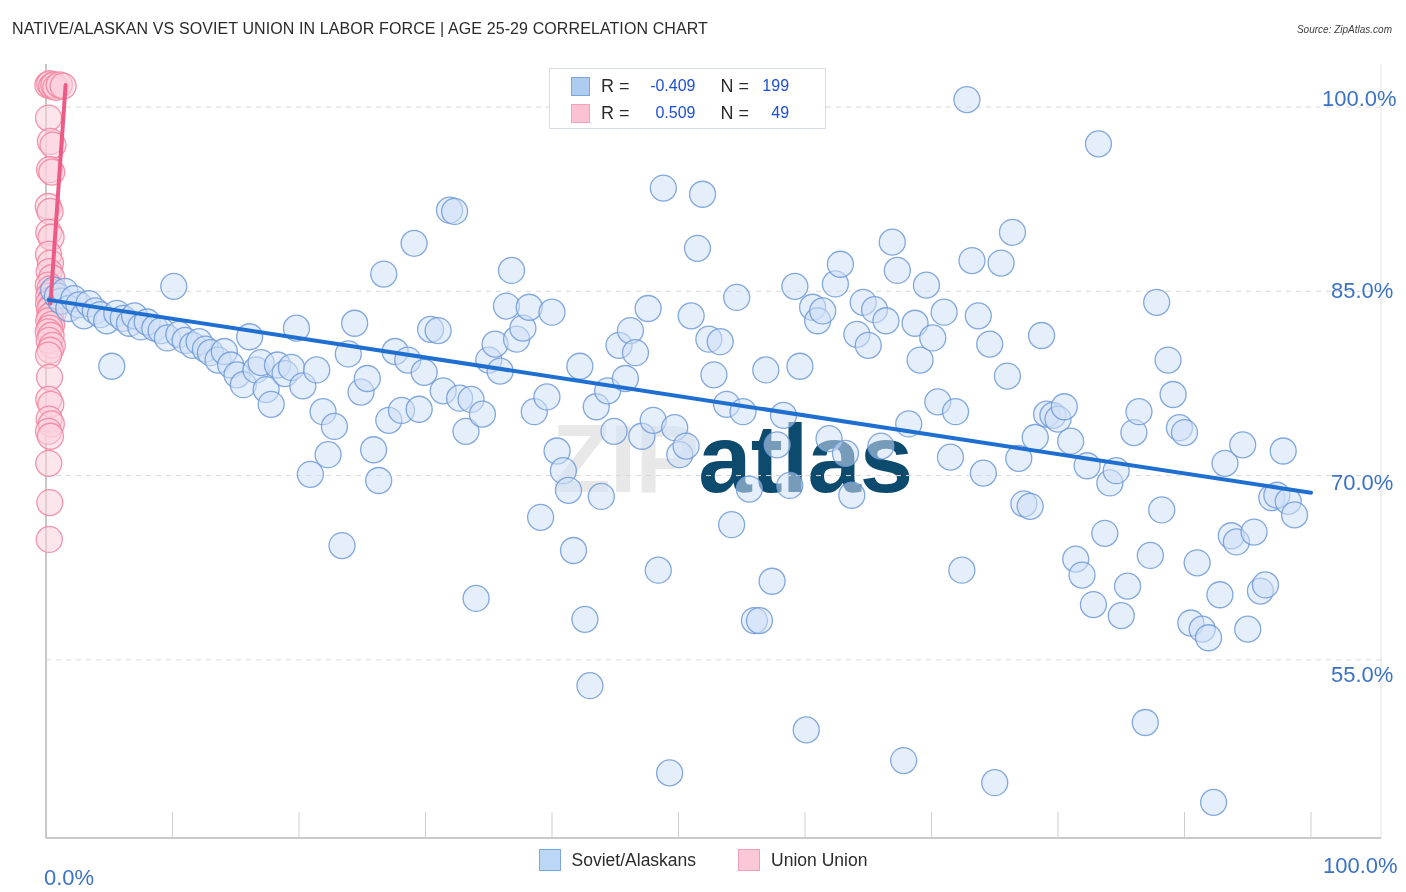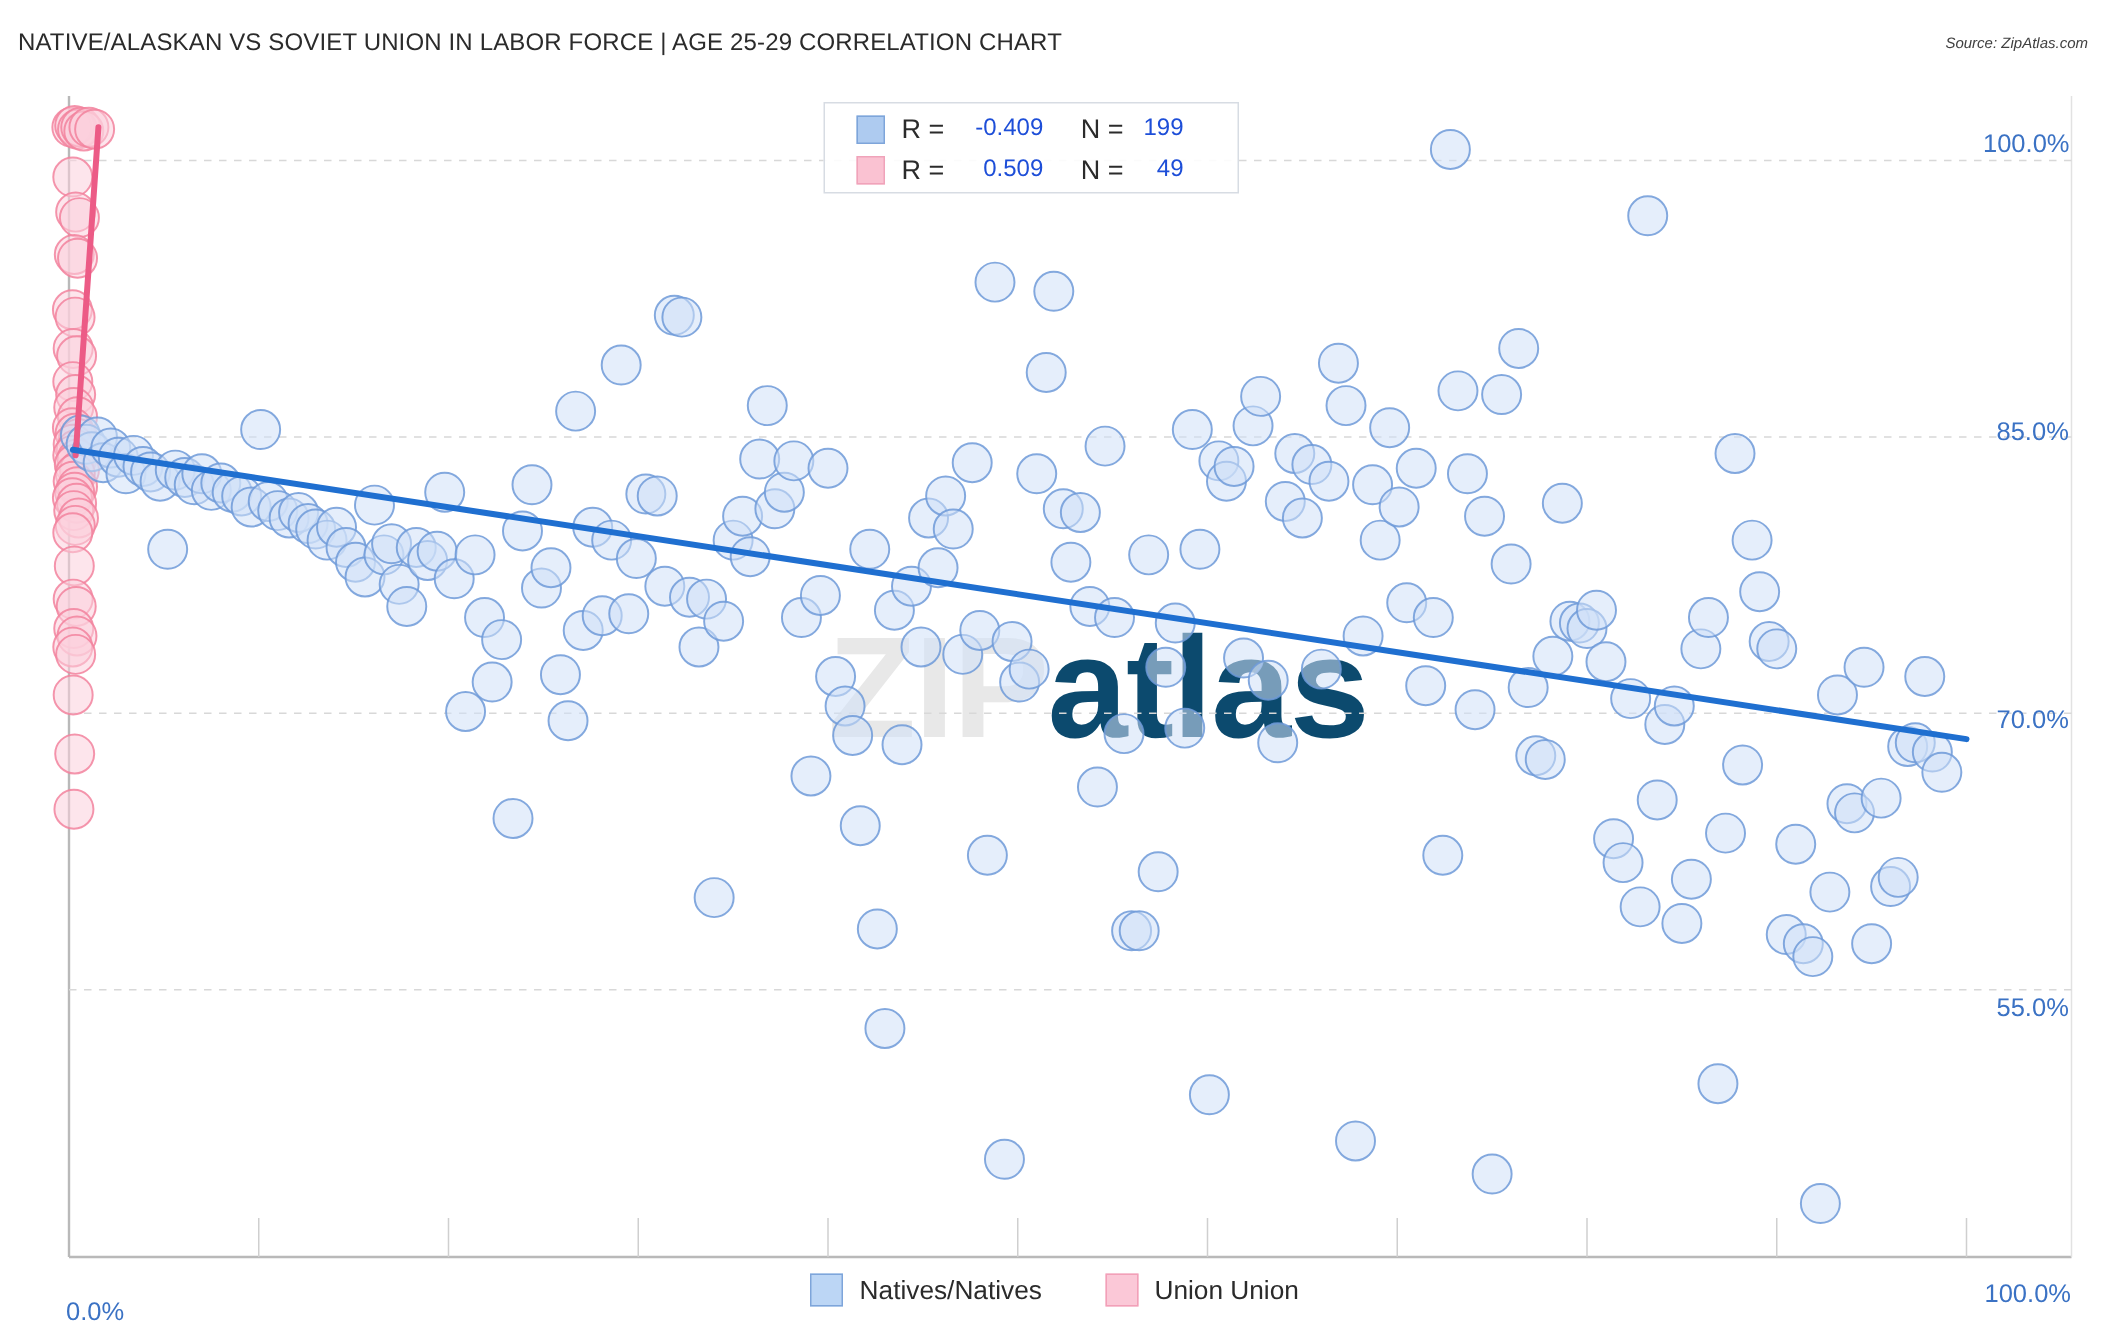--- a/index.html
+++ b/index.html
@@ -37,21 +37,21 @@
     font-style: italic;
     color: #404040;
     white-space: nowrap;
   }
   #plot-svg {
     position: absolute;
     left: 0; top: 0;
   }
   .axis-label {
     position: absolute;
-    font-size: 17px;
+    font-size: 22px;
     color: #3b72c4;
     white-space: nowrap;
   }
   .ylab-100 { left: 1322px; top: 86px; }
   .ylab-85  { left: 1331px; top: 278px; }
   .ylab-70  { left: 1331px; top: 470px; }
   .ylab-55  { left: 1331px; top: 662px; }
   .xlab-0   { left: 44px;  top: 865px; }
   .xlab-100 { left: 1323px; top: 853px; }
 
@@ -464,21 +464,21 @@
       <span class="stat-val w-r">0.509</span>
       <span class="stat-gap"></span>
       <span class="stat-txt">N =</span>
       <span class="stat-val w-n">49</span>
     </div>
   </div>
 
   <div class="footer-legend">
     <div class="fl-item">
       <span class="fl-swatch blue"></span>
-      <span class="fl-label">Natives/Natives</span>
+      <span class="fl-label">Soviet/Alaskans</span>
     </div>
     <div class="fl-item">
       <span class="fl-swatch pink"></span>
       <span class="fl-label">Union Union</span>
     </div>
   </div>
 
 </div>
 
 </body></html>

